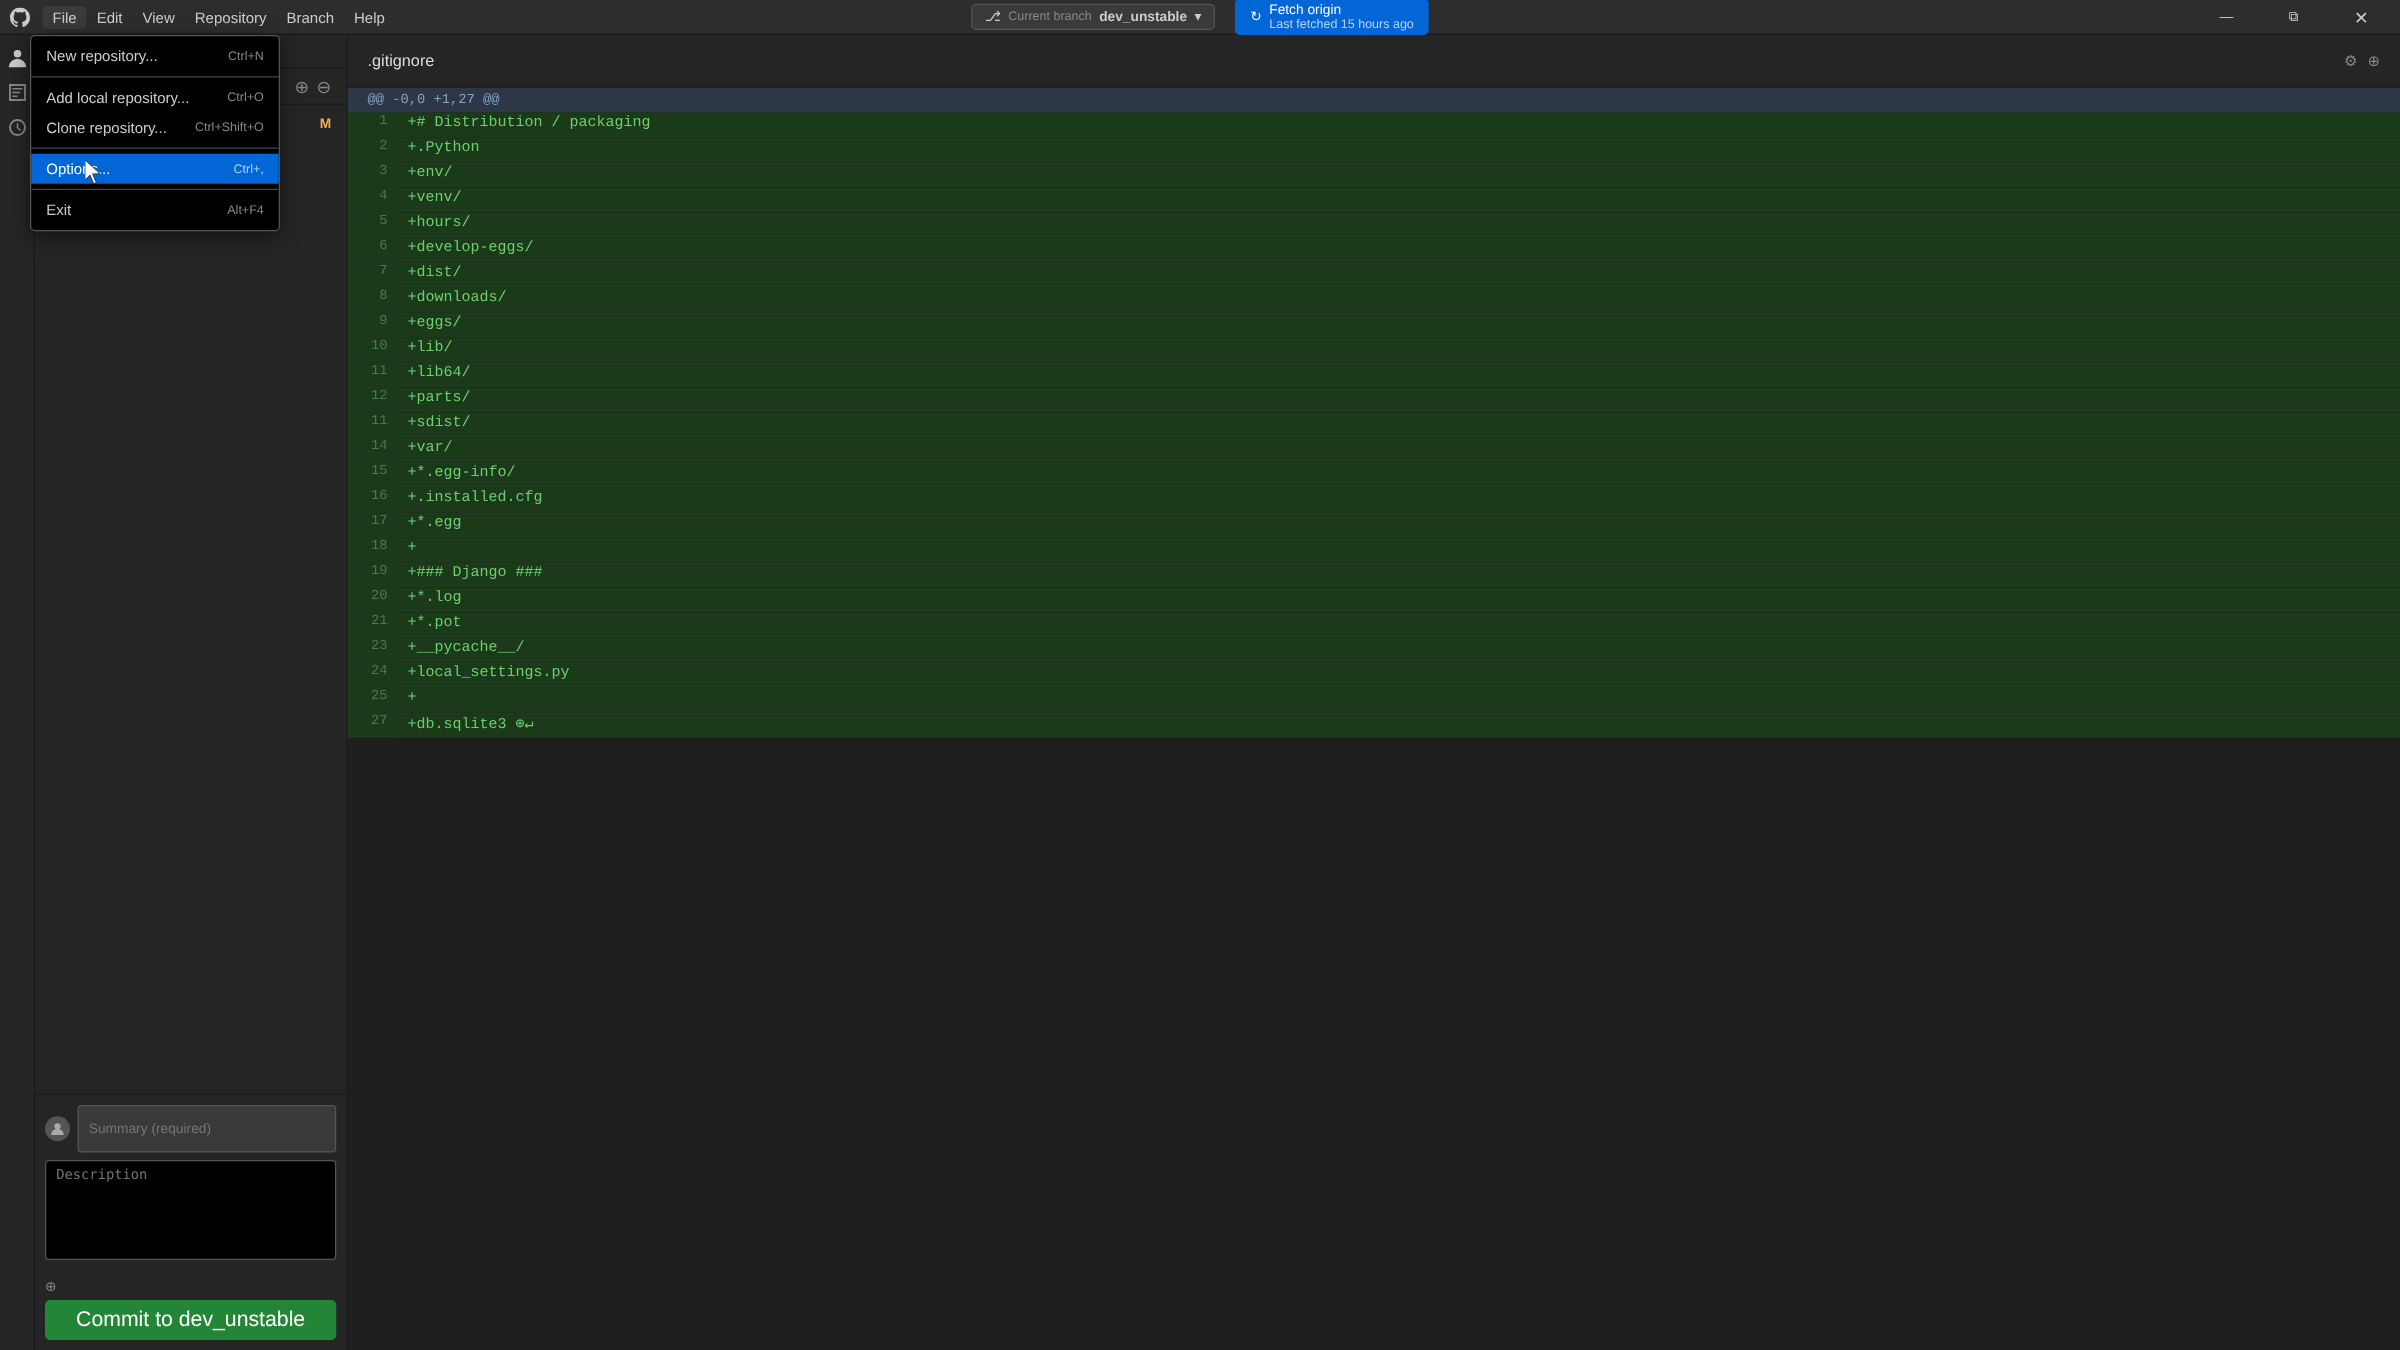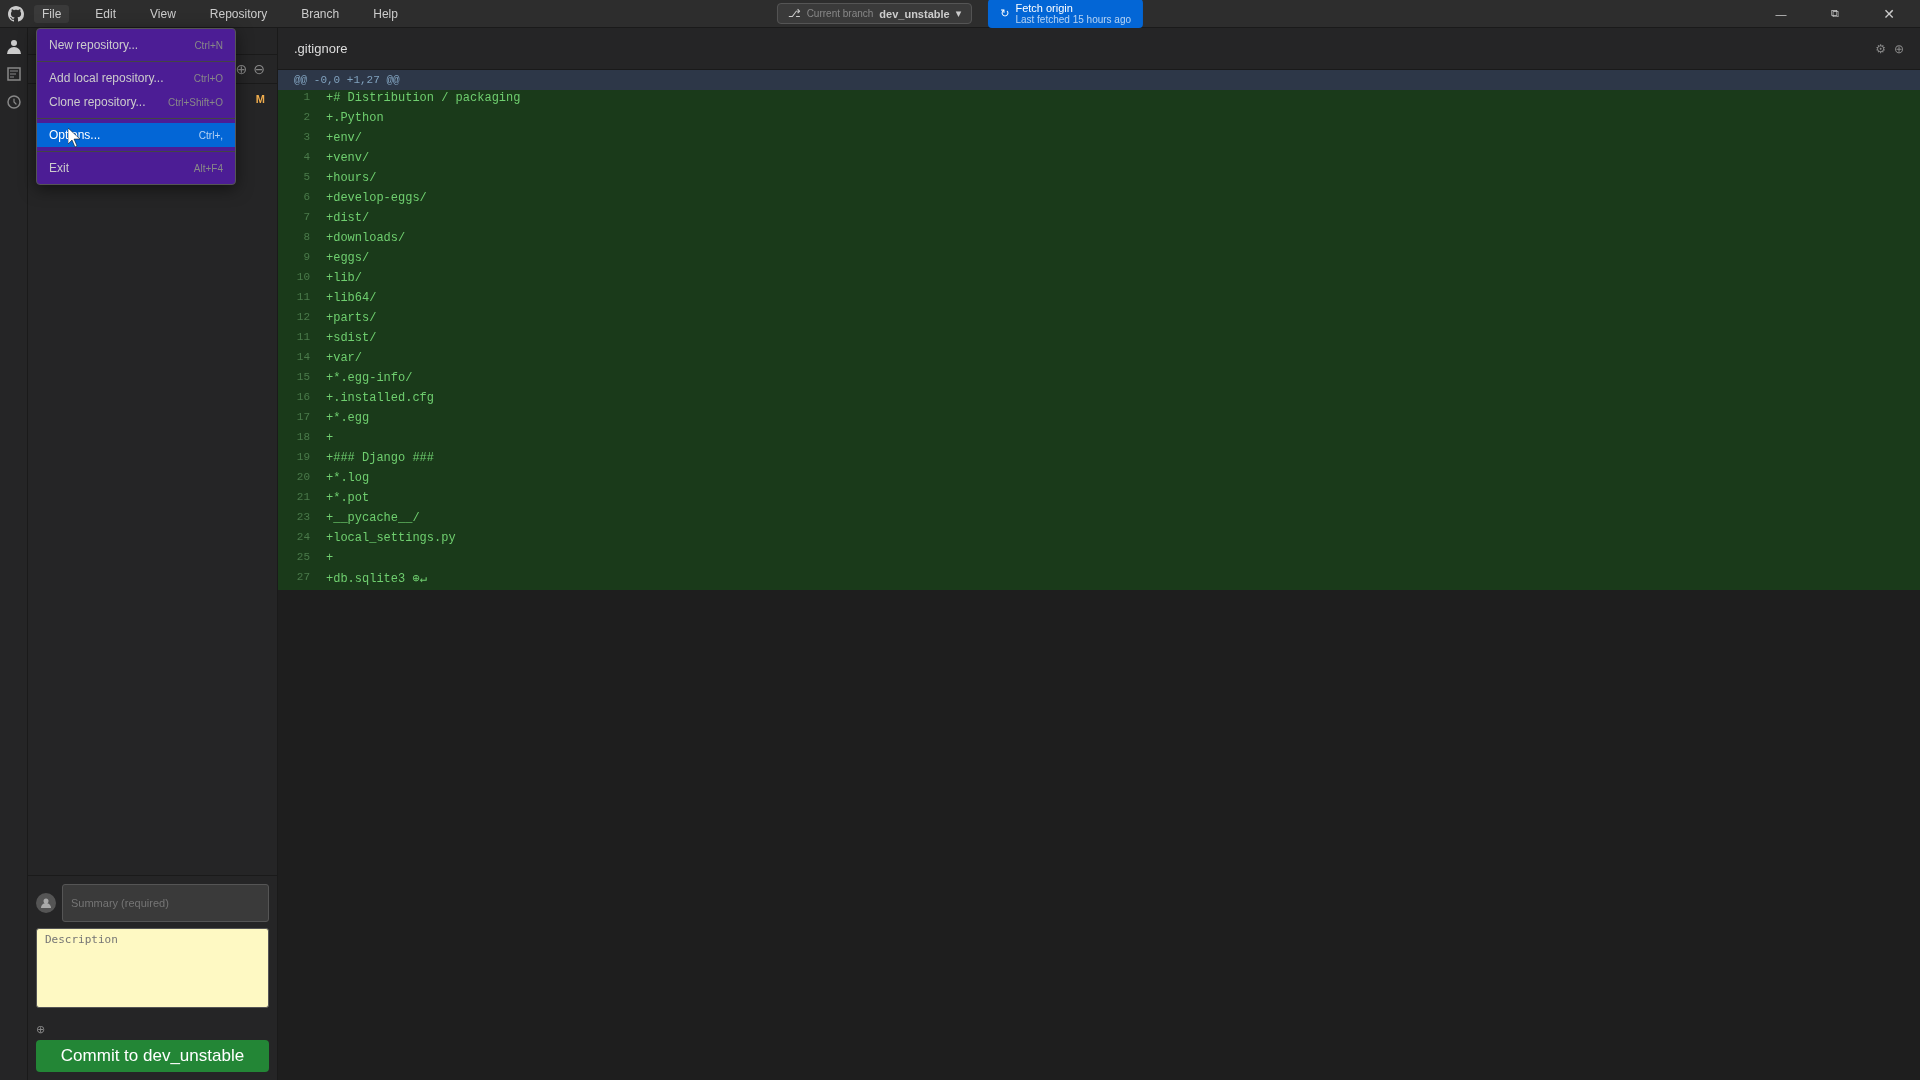--- a/index.html
+++ b/index.html
@@ -27,21 +27,21 @@
       z-index: 100;
     }
     .title-bar-left {
       display: flex;
       align-items: center;
       gap: 6px;
     }
     .menu-bar {
       display: flex;
       align-items: center;
-      gap: 18px;
+      gap: 0;
     }
     .menu-item {
       padding: 2px 8px;
       color: #ccc;
       cursor: pointer;
       border-radius: 3px;
       font-size: 12px;
     }
     .menu-item:hover, .menu-item.active {
       background: #3a3a3a;
@@ -199,21 +199,21 @@
       background: #3a3a3a;
       border: 1px solid #555;
       border-radius: 3px;
       padding: 12px 8px;
       color: #ccc;
       font-size: 11px;
       outline: none;
     }
     .commit-desc {
       width: 100%;
-      background: #fef9c3;
+      background: #000000;
       border: 1px solid #555;
       border-radius: 3px;
       padding: 4px 8px;
       color: #888;
       font-size: 11px;
       outline: none;
       resize: none;
       height: 80px;
       margin-bottom: 8px;
     }
@@ -294,22 +294,22 @@
       font-size: 12px;
     }
     .diff-add {
       background: #1a3a1a;
       color: #6fcf6f;
     }
     .diff-add .diff-line-num { background: #1a3a1a; color: #4a7a4a; }
     .dropdown-menu {
       position: fixed;
       top: 28px;
-      left: 36px;
-      background: #4c1d95;
+      left: 24px;
+      background: #000000;
       border: 1px solid #555;
       border-radius: 4px;
       padding: 4px 0;
       min-width: 200px;
       box-shadow: 0 4px 16px rgba(0,0,0,0.5);
       z-index: 300;
       pointer-events: all;
     }
     .menu-separator {
       height: 1px;

